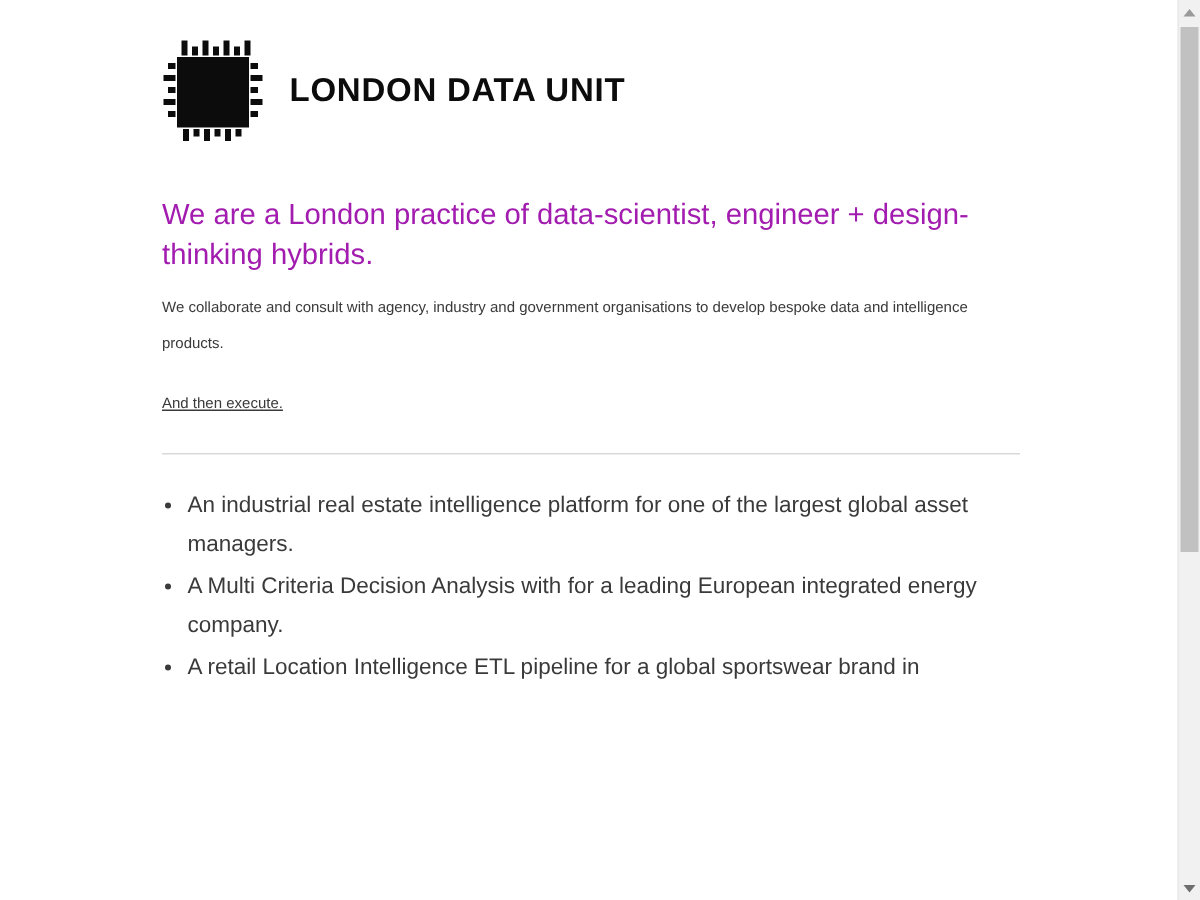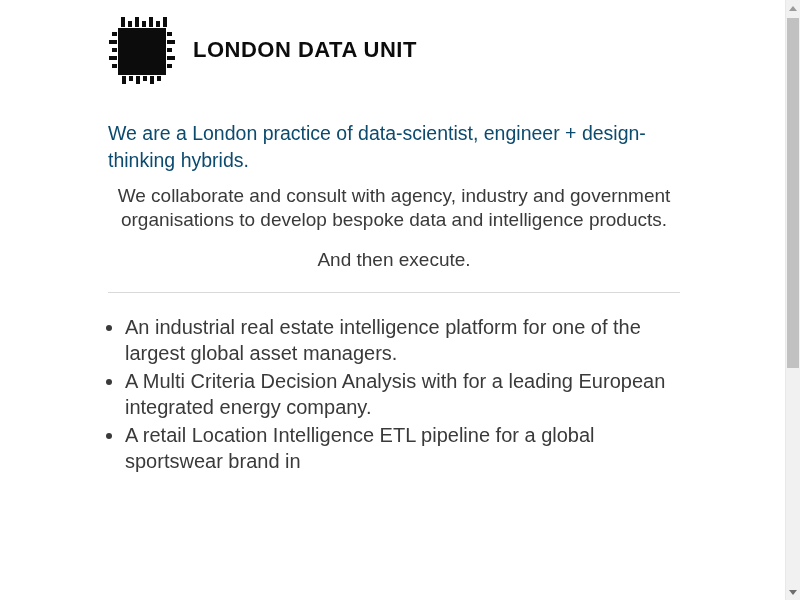--- a/index.html
+++ b/index.html
@@ -10,21 +10,21 @@
     overflow: hidden;
     background: #ffffff;
     font-family: "Liberation Sans", sans-serif;
     color: #3a3a3a;
   }
   .viewport { position: relative; width: 800px; height: 600px; }
 
   .content {
     position: absolute;
     left: 108px;
-    top: 15px;
+    top: 25px;
     width: 572px;
   }
 
   .logo {
     display: flex;
     align-items: center;
     gap: 17px;
     height: 69px;
     margin-bottom: 36px;
     text-decoration: none;
@@ -38,49 +38,48 @@
     letter-spacing: 0.5px;
     color: #0c0c0c;
     white-space: nowrap;
   }
 
   h1 {
     font-size: 19.5px;
     font-weight: 400;
     line-height: 27px;
     margin: 0 0 10px 0;
-    color: #0c4a6e;
+    color: #a21caf;
   }
   p {
-    font-size: 19px;
+    font-size: 10px;
     line-height: 24px;
     margin: 0 0 16px 0;
     color: #3a3a3a;
-    text-align: center;
   }
-  p.last-intro { margin-bottom: 0; }
+  p.last-intro { margin-bottom: 0; text-decoration: underline; }
 
   hr.divider {
     border: none;
     border-top: 1px solid #d9d9d9;
     margin: 20px 0 0 0;
   }
 
   h2 {
     font-size: 19.5px;
     font-weight: 400;
     line-height: 27px;
     margin: 26px 0 0 0;
     color: #3a3a3a;
   }
 
   ul.solving {
     margin: 21px 0 0 0;
     padding: 0 0 0 17px;
-    font-size: 20px;
+    font-size: 15px;
     line-height: 26px;
   }
   ul.solving li { margin-bottom: 2px; padding-left: 0; }
 
   
   .scrollbar {
     position: absolute;
     top: 0; right: 0;
     width: 15px; height: 600px;
     background: #f1f1f1;

